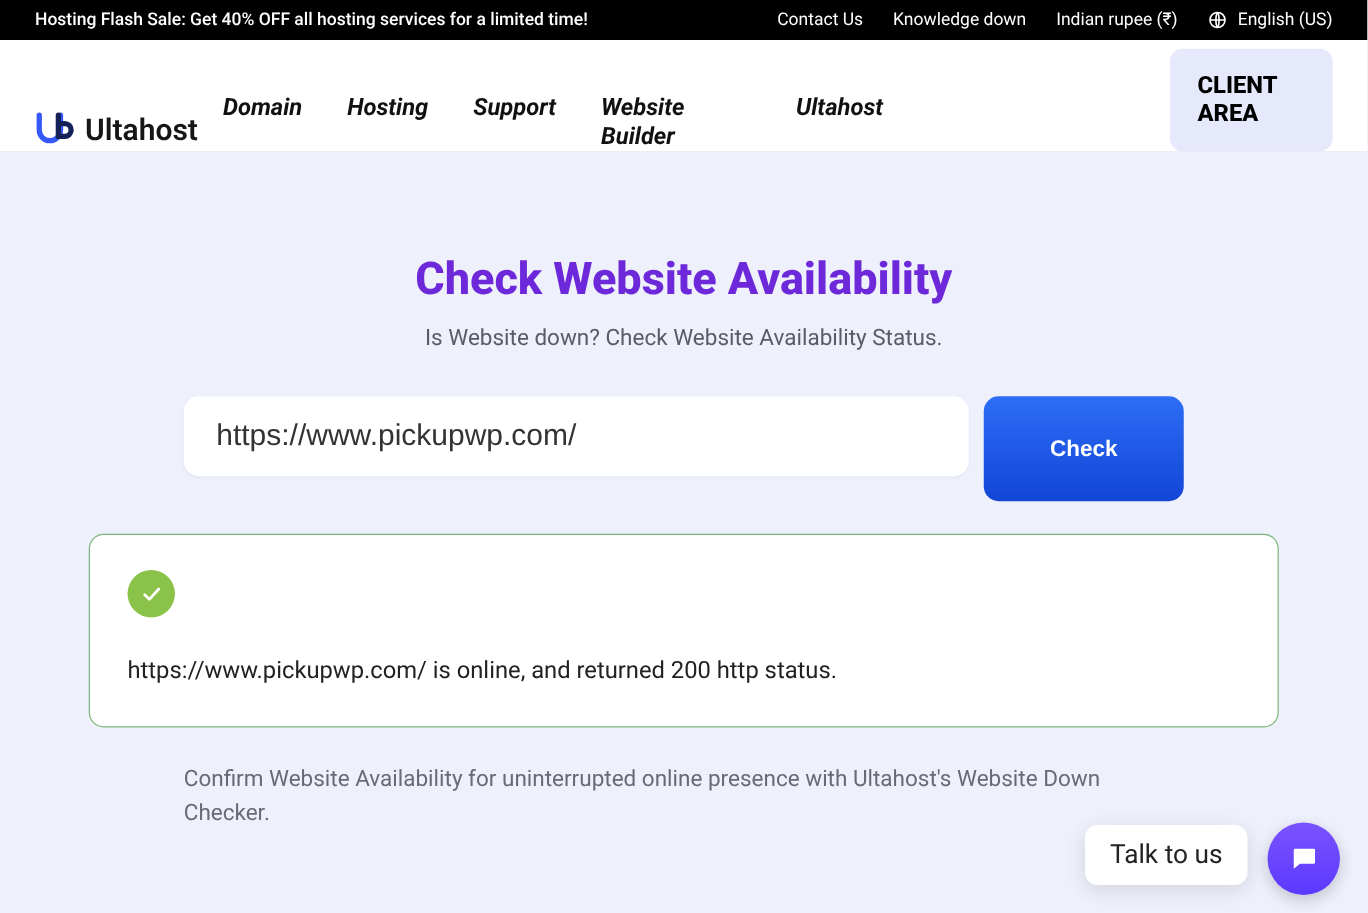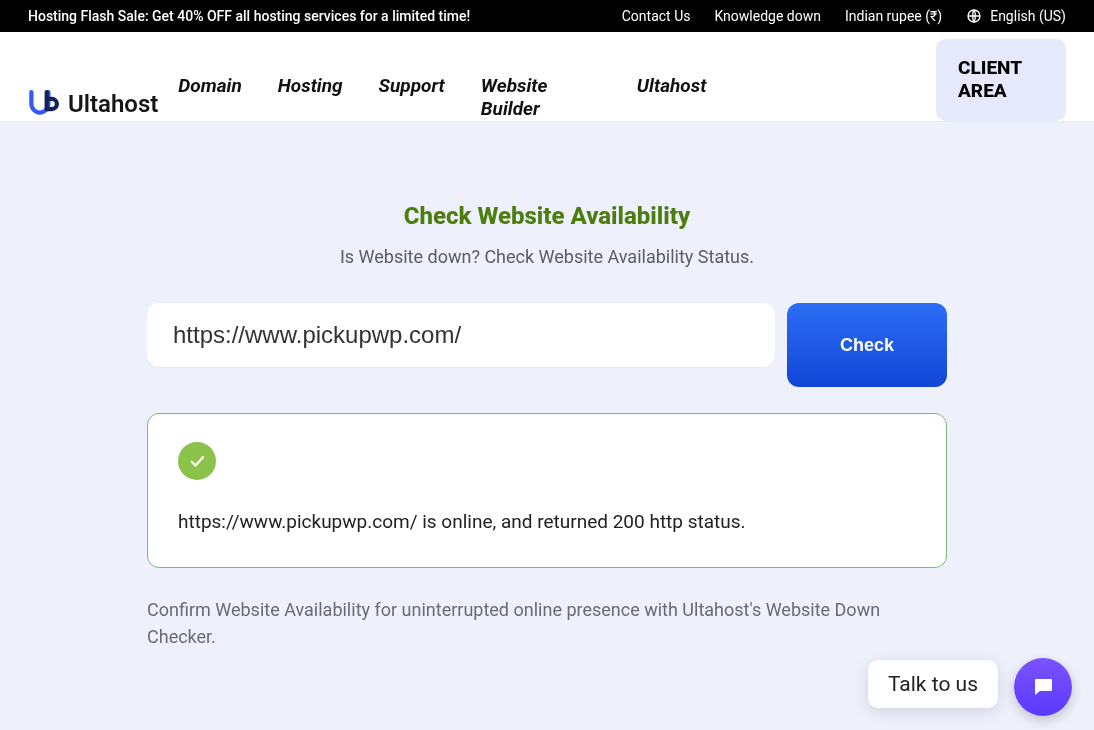--- a/index.html
+++ b/index.html
@@ -80,23 +80,23 @@
   }
 
   
   .hero {
     padding: 80px 0 0 0;
     display: flex;
     flex-direction: column;
     align-items: center;
   }
   .hero-title {
-    font-size: 24px;
+    font-size: 36px;
     font-weight: 800;
-    color: #4d7c0f;
+    color: #6d28d9;
     margin-bottom: 16px;
   }
   .hero-sub {
     font-size: 18px;
     color: #5b5b66;
     margin-bottom: 36px;
   }
 
   .checker-row {
     display: flex;
@@ -122,21 +122,21 @@
     border-radius: 12px;
     background: linear-gradient(180deg, #2d6df6 0%, #1246d6 100%);
     color: #fff;
     font-size: 18px;
     font-weight: 600;
     border: none;
     cursor: pointer;
   }
 
   .result-card {
-    width: 800px;
+    width: 952px;
     margin: 26px auto 0;
     background: #fff;
     border: 1.5px solid #7fb77e;
     border-radius: 12px;
     padding: 28px 30px 34px;
   }
   .success-badge {
     width: 38px; height: 38px;
     border-radius: 50%;
     background: #8bc34a;

